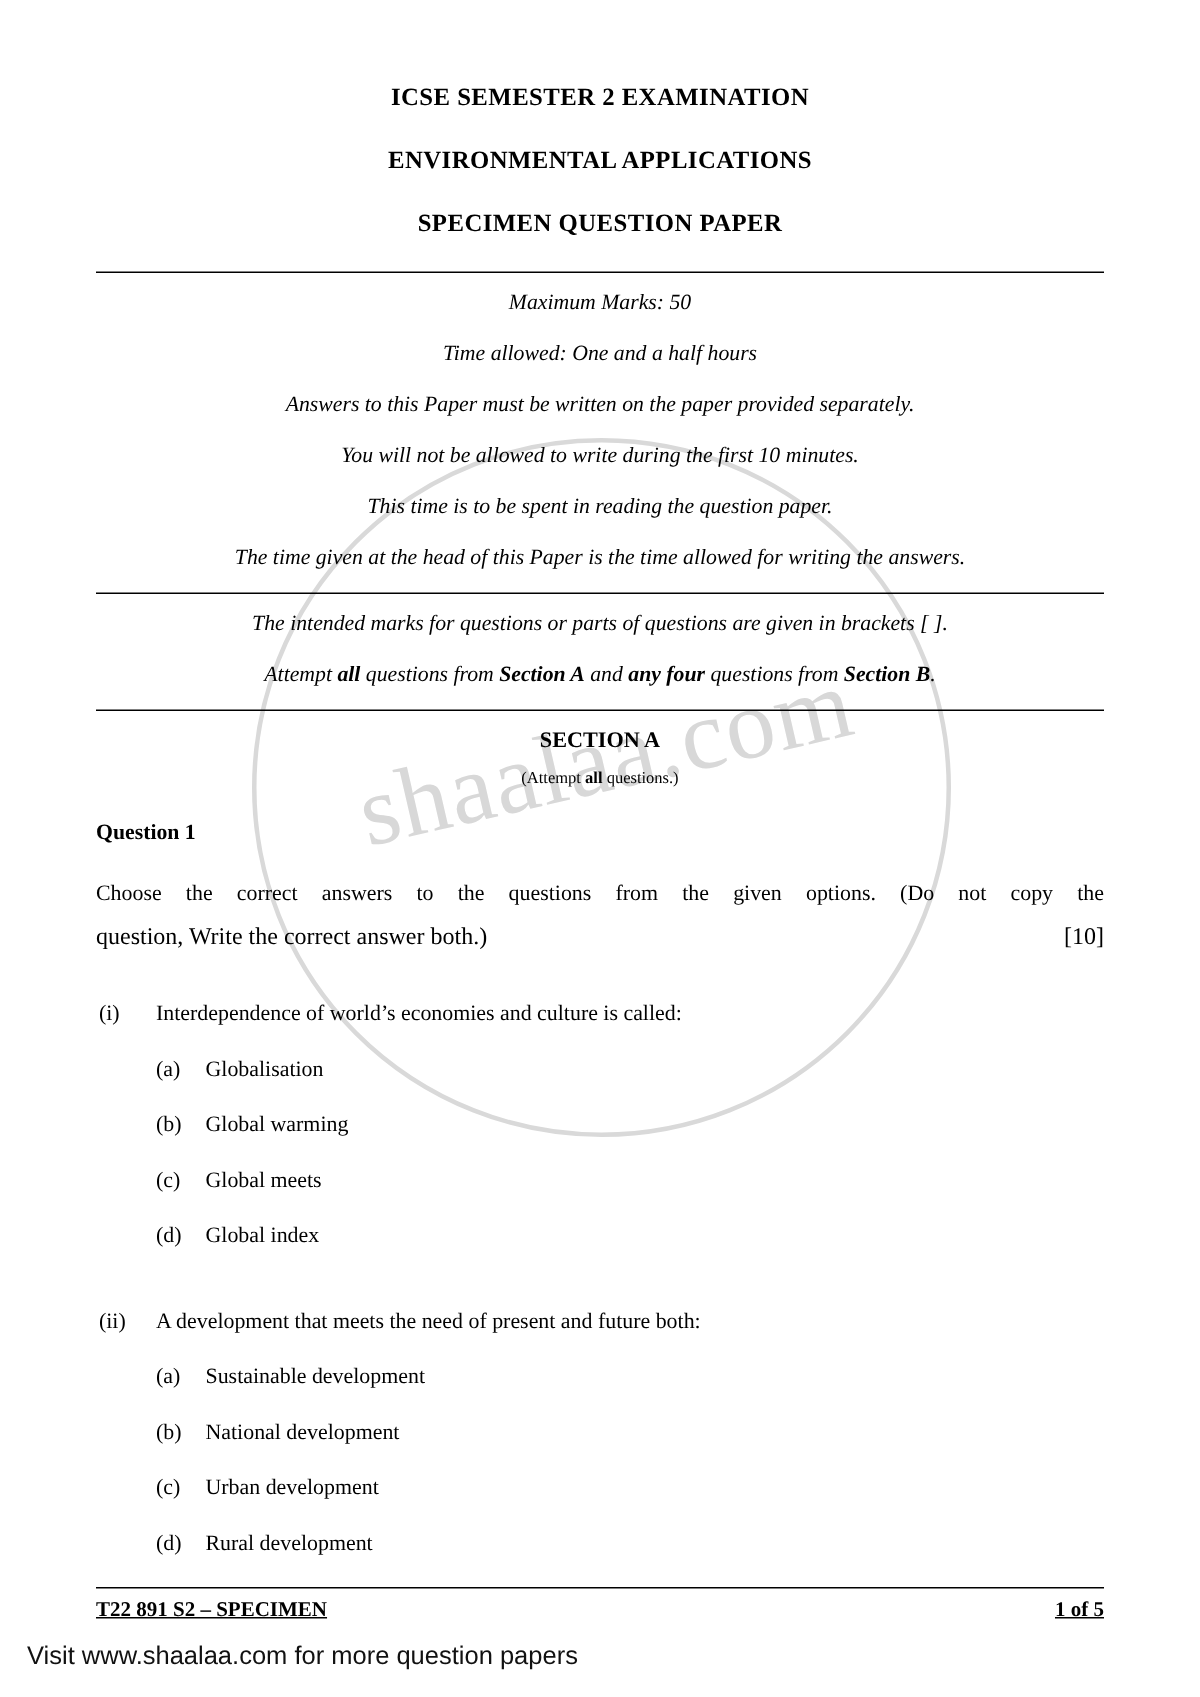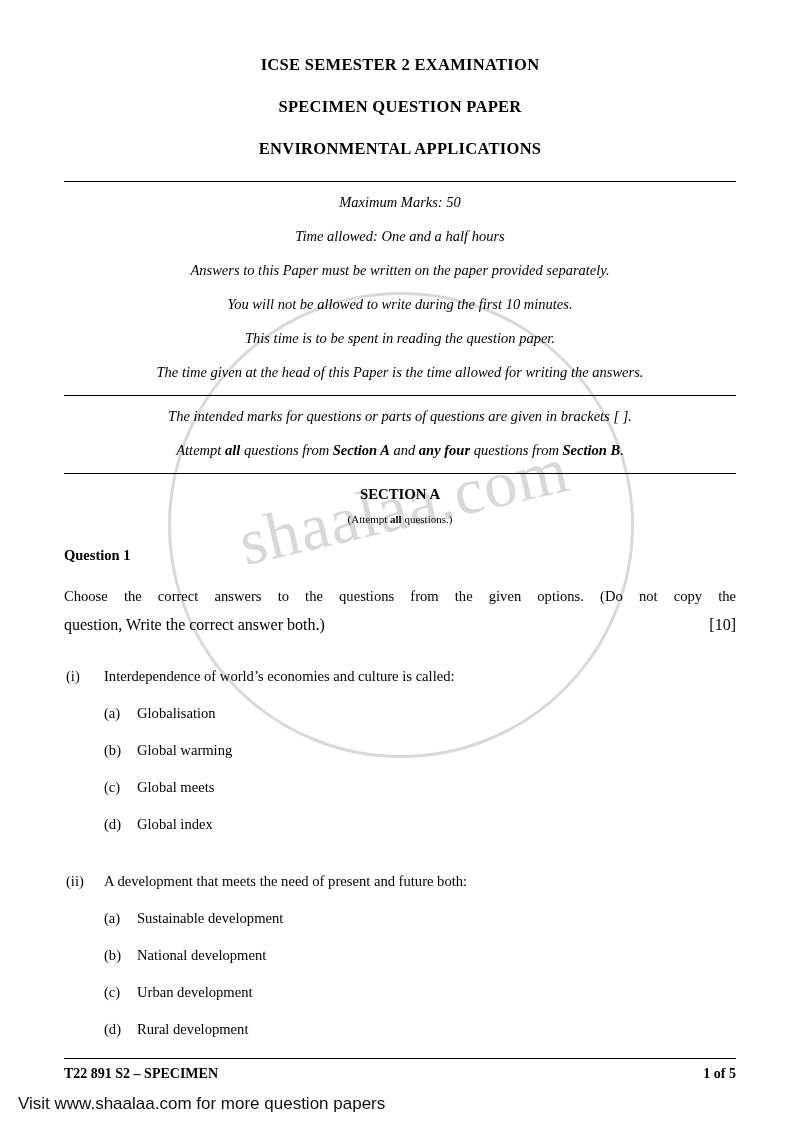--- a/index.html
+++ b/index.html
@@ -162,20 +162,21 @@
   .opt-group { margin-bottom: 6px; }
   .gap-big { height: 18px; }
 
   
   .footer {
     position: absolute;
     left: 64px;
     right: 64px;
     bottom: 49px;
     z-index: 10;
+    text-decoration: underline;
   }
   .footer hr {
     border: none;
     border-top: 1.4px solid #000;
     margin: 0 0 7px 0;
   }
   .footer-row {
     display: flex;
     justify-content: space-between;
     font-weight: bold;
@@ -206,22 +207,22 @@
 <div class="page">
 
   <div class="watermark">
     <div class="ring"></div>
     <div class="wm-text">shaalaa.com</div>
   </div>
 
   <div class="content">
 
     <div class="hdr-line">ICSE SEMESTER 2 EXAMINATION</div>
+    <div class="hdr-line">ENVIRONMENTAL APPLICATIONS</div>
     <div class="hdr-line">SPECIMEN QUESTION PAPER</div>
-    <div class="hdr-line">ENVIRONMENTAL APPLICATIONS</div>
 
     <hr class="rule">
 
     <div class="italic-block">
       <div class="italic-line">Maximum Marks: 50</div>
       <div class="italic-line">Time allowed: One and a half hours</div>
       <div class="italic-line">Answers to this Paper must be written on the paper provided separately.</div>
       <div class="italic-line">You will not be allowed to write during the first 10 minutes.</div>
       <div class="italic-line">This time is to be spent in reading the question paper.</div>
       <div class="italic-line">The time given at the head of this Paper is the time allowed for writing the answers.</div>

